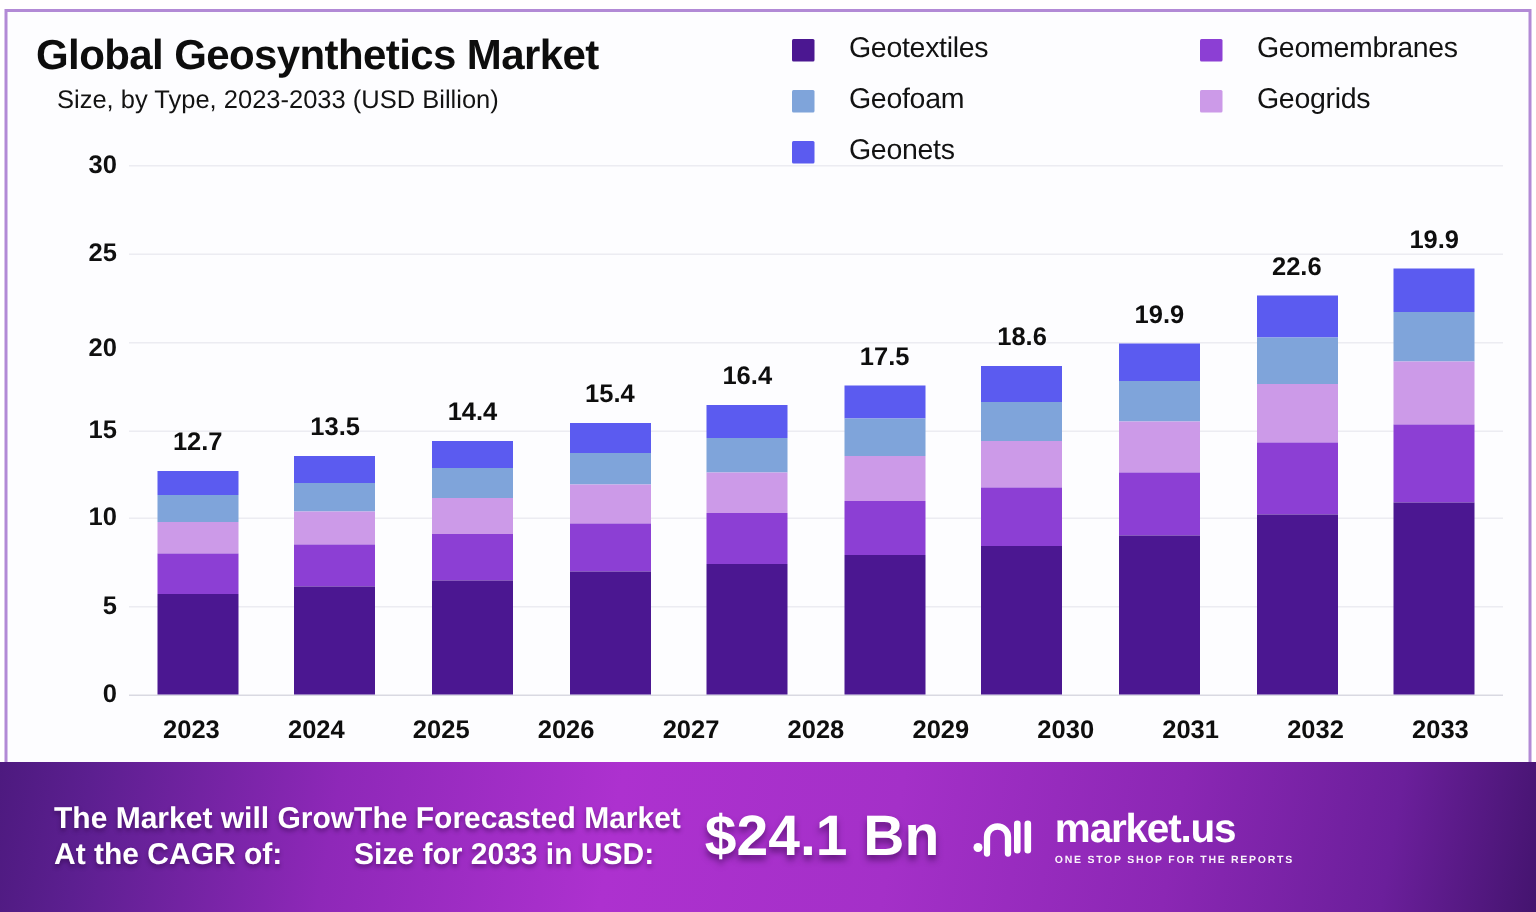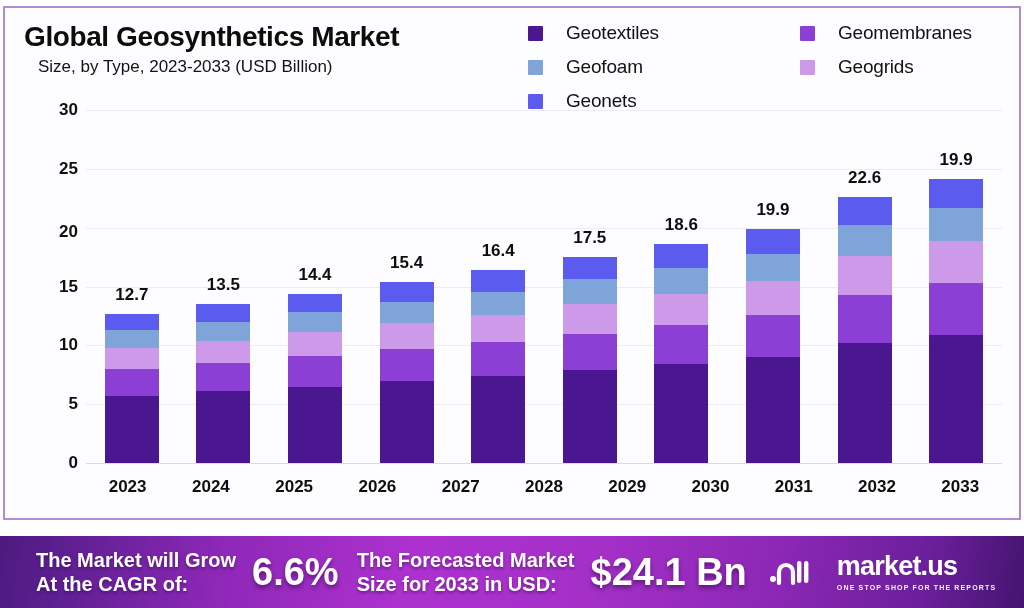--- a/index.html
+++ b/index.html
@@ -97,21 +97,21 @@
     position: absolute; left: 46px; right: 6px; top: 360px; height: 34px;
     display: flex; align-items: center; justify-content: space-around;
   }
   .x-tick {
     width: 62px; text-align: center;
     font-size: 17px; font-weight: 700; color: #0e0e0e;
   }
 
   
   .footer {
-    position: absolute; left: 0; bottom: 0; width: 1024px; height: 72px;
+    position: absolute; left: 0; bottom: 0; width: 1024px; height: 100px;
     background: linear-gradient(100deg,
       #4d1a7f 0%, #5c1f90 6%, #8e28b8 22%, #ad31cf 40%,
       #a430c8 58%, #8b27b4 76%, #6b1f9b 90%, #44146f 100%);
     display: flex; align-items: center;
     padding: 0 14px 0 36px;
     overflow: hidden;
   }
   .footer-inner {
     display: flex; align-items: center; width: 100%; gap: 0;
   }
@@ -121,21 +121,21 @@
     white-space: nowrap;
   }
   .f-value {
     color: #ffffff; font-weight: 700; line-height: 1;
     text-shadow: 0 3px 4px rgba(40,0,60,.5);
     white-space: nowrap;
   }
   .f-cagr { font-size: 38px; margin: 0 18px 0 16px; }
   .f-size { font-size: 38px; margin: 0 18px 0 16px; }
 
-  .logo { display: flex; align-items: center; gap: 22px; margin-left: 4px; }
+  .logo { display: flex; align-items: center; gap: 9px; margin-left: 4px; }
   .logo-mark { width: 46px; height: 32px; flex: 0 0 46px; }
   .logo-text { display: flex; flex-direction: column; line-height: 1; }
   .logo-word {
     color: #ffffff; font-size: 27px; font-weight: 700; letter-spacing: -0.8px;
   }
   .logo-tag {
     color: #ffffff; font-size: 7px; font-weight: 700;
     letter-spacing: 1.15px; margin-top: 4px; opacity: .95;
   }
 </style>
@@ -310,21 +310,20 @@
         <div class="x-tick">2033</div>
       </div>
   </div>
 
   <div class="footer">
     <div class="footer-inner">
       <div class="f-caption">
         <span>The Market will Grow</span><br>
         <span>At the CAGR of:</span>
       </div>
-      <div class="f-value f-cagr">6.6%</div>
       <div class="f-caption">
         <span>The Forecasted Market</span><br>
         <span>Size for 2033 in USD:</span>
       </div>
       <div class="f-value f-size">$24.1 Bn</div>
 
       <div class="logo">
         <span class="logo-mark">
           <svg viewBox="0 0 46 32" width="46" height="32" aria-hidden="true">
             <circle cx="4" cy="23" r="3" fill="#ffffff"></circle>

